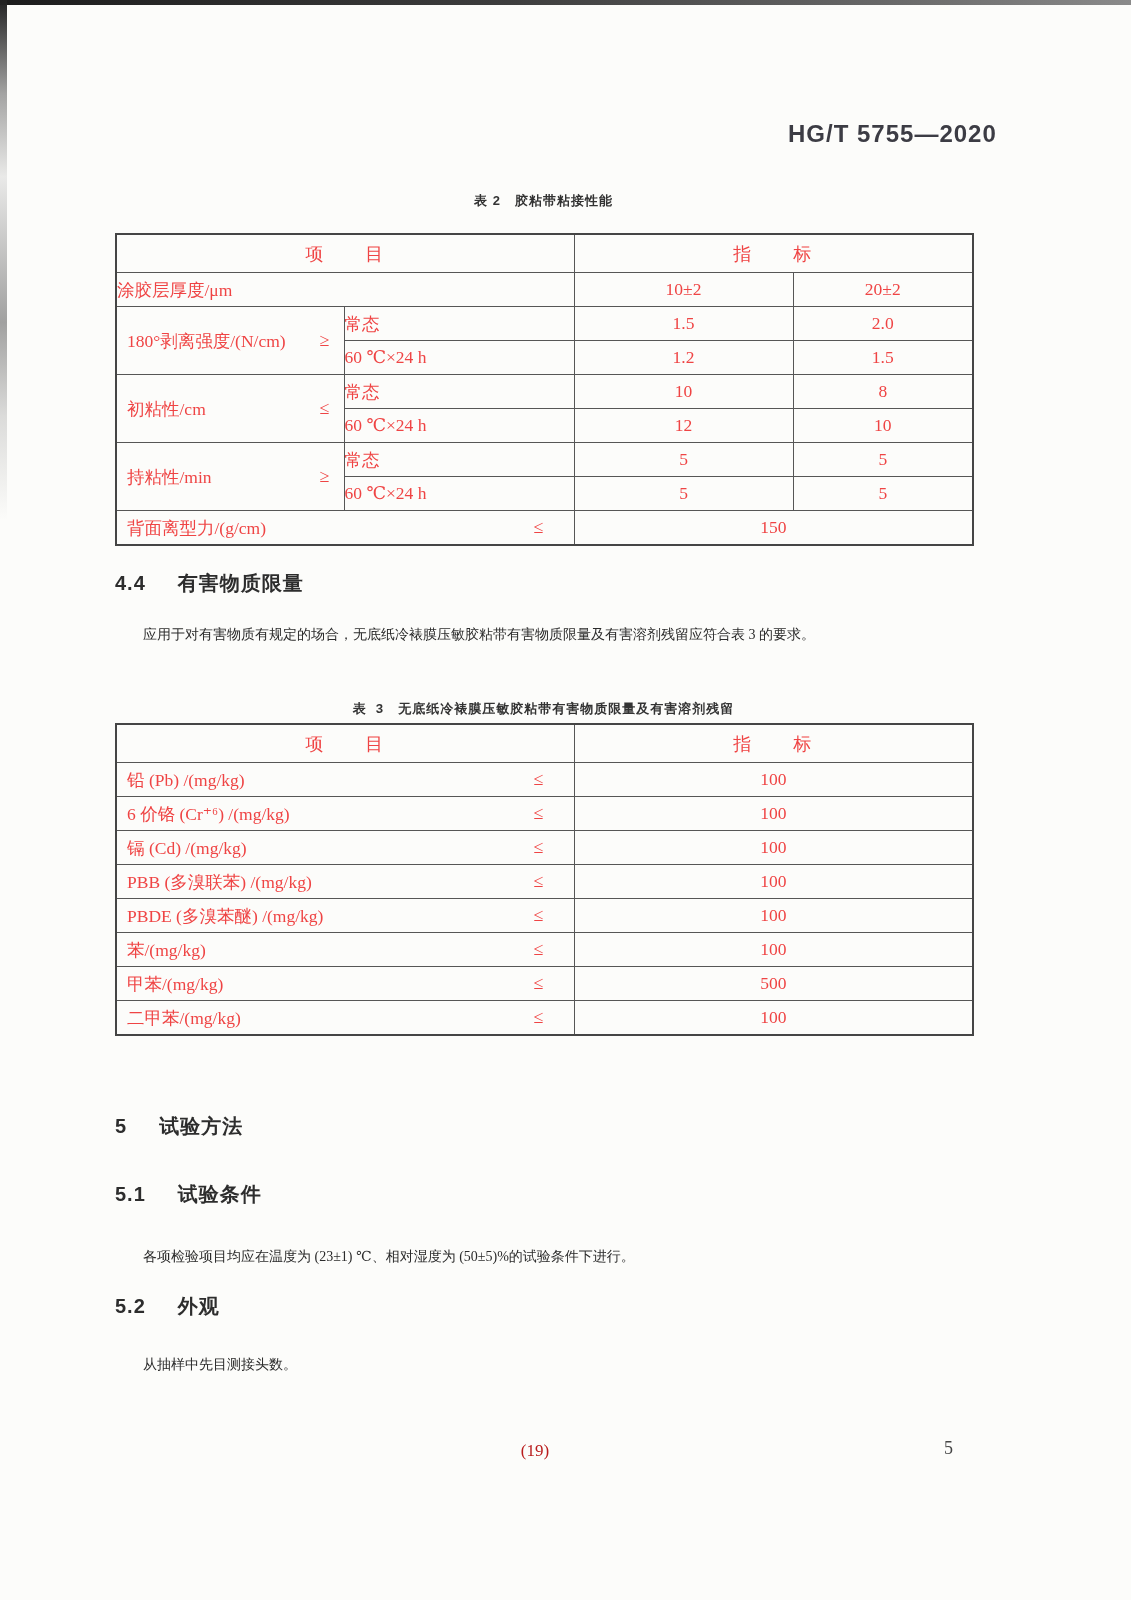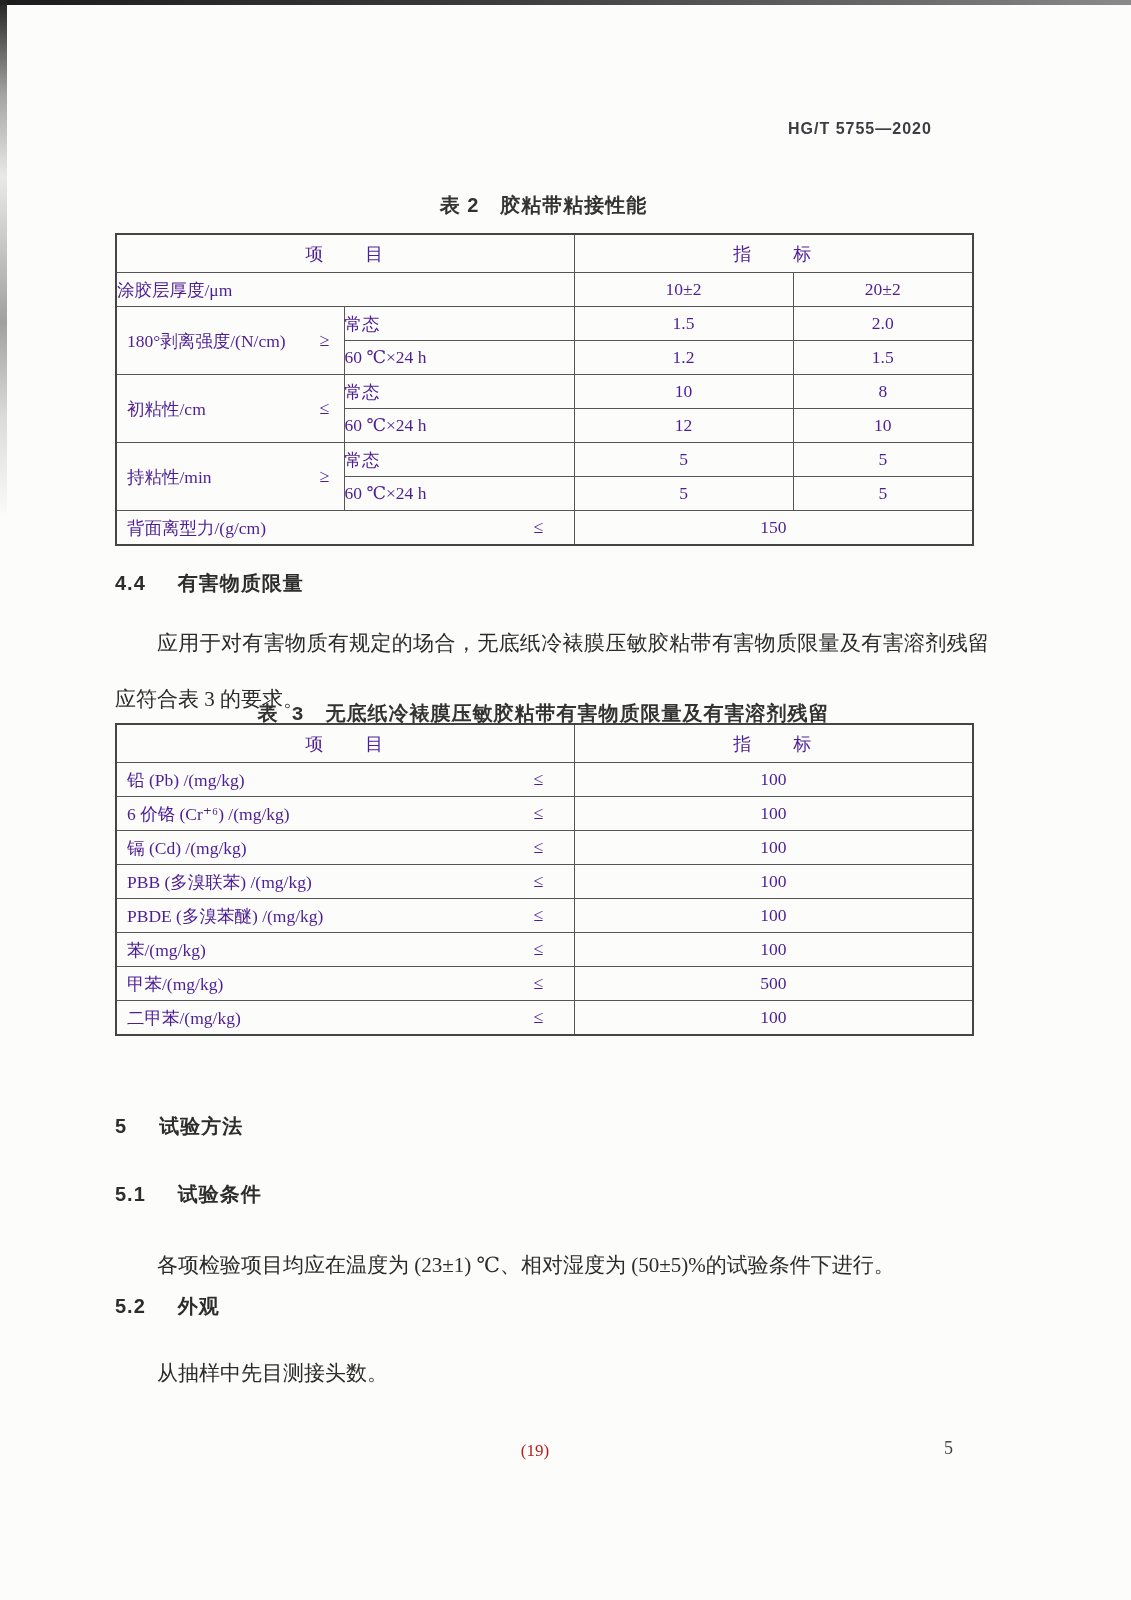--- a/index.html
+++ b/index.html
@@ -9,60 +9,60 @@
     font-family:"Liberation Serif","DejaVu Serif",serif;color:#2b2b2b;
   }
   
   .scan-top{position:absolute;top:0;left:0;width:100%;height:5px;
     background:linear-gradient(to right,#1c1c1c 0%,#3d3d3d 45%,#6a6a6a 80%,#8a8a8a 100%);}
   .scan-left{position:absolute;top:0;left:0;width:7px;height:520px;
     background:linear-gradient(to bottom,#222 0%,rgba(90,90,90,.55) 18%,rgba(150,150,150,.18) 34%,rgba(70,70,70,.5) 62%,rgba(120,120,120,.25) 80%,rgba(200,200,200,0) 100%);}
   .doc-code{
     position:absolute;top:120px;left:788px;
     font-family:"Liberation Sans","DejaVu Sans",sans-serif;
-    font-weight:bold;font-size:16px;letter-spacing:1px;color:#3c3c44;
+    font-weight:bold;font-size:24px;letter-spacing:1px;color:#3c3c44;
   }
   .tbl-title{
     position:absolute;left:115px;width:857px;text-align:center;
     font-family:"Liberation Sans","DejaVu Sans",sans-serif;
-    font-weight:bold;font-size:20px;color:#333;letter-spacing:1px;
+    font-weight:bold;font-size:13px;color:#333;letter-spacing:1px;
   }
   #t2-title{top:192px;}
   #t3-title{top:700px;font-family:Liberation Mono, monospace;}
   table.std{
     position:absolute;left:115px;width:857px;
     border-collapse:collapse;table-layout:fixed;
     border:2px solid #454545;
   }
   #table2{top:233px;}
   #table3{top:723px;}
   table.std td{
     border:1px solid #565656;padding:0;height:33px;
-    font-size:17.5px;color:#4c1d95;vertical-align:middle;
+    font-size:17.5px;color:#ef4444;vertical-align:middle;
   }
   table.std td.th-cell{height:37px;text-align:center;font-size:18px;letter-spacing:2px;}
   .flex-cell{display:flex;justify-content:space-between;align-items:center;
     padding:0 14px 0 10px;width:auto;}
   .flex-wide{padding-right:30px;}
   .pad-left{padding-left:10px;}
   .val-cell{text-align:center;}
   .op{font-size:18px;}
   .heading{
     position:absolute;left:115px;
     font-family:"Liberation Sans","DejaVu Sans",sans-serif;
     font-weight:bold;font-size:20px;color:#2d2d2d;letter-spacing:1px;
   }
   .heading .num{margin-right:32px;}
   #h-44{top:570px;}
   #h-5{top:1113px;}
   #h-51{top:1181px;}
   #h-52{top:1293px;}
   .para{
     position:absolute;left:115px;width:874px;
-    font-size:21px;line-height:56px;text-indent:2em;
+    font-size:14px;line-height:40px;text-indent:2em;
     text-align:justify;color:#2b2b2b;
   }
   #p-44{top:615px;}
   #p-51{top:1237px;}
   #p-52a{top:1345px;}
   #p-52b{top:1385px;}
   .footer-center{position:absolute;top:1441px;left:500px;width:70px;
     text-align:center;font-size:17px;color:#b91c1c;}
   .footer-page{position:absolute;top:1438px;left:944px;font-size:18px;color:#444;}
 </style>

